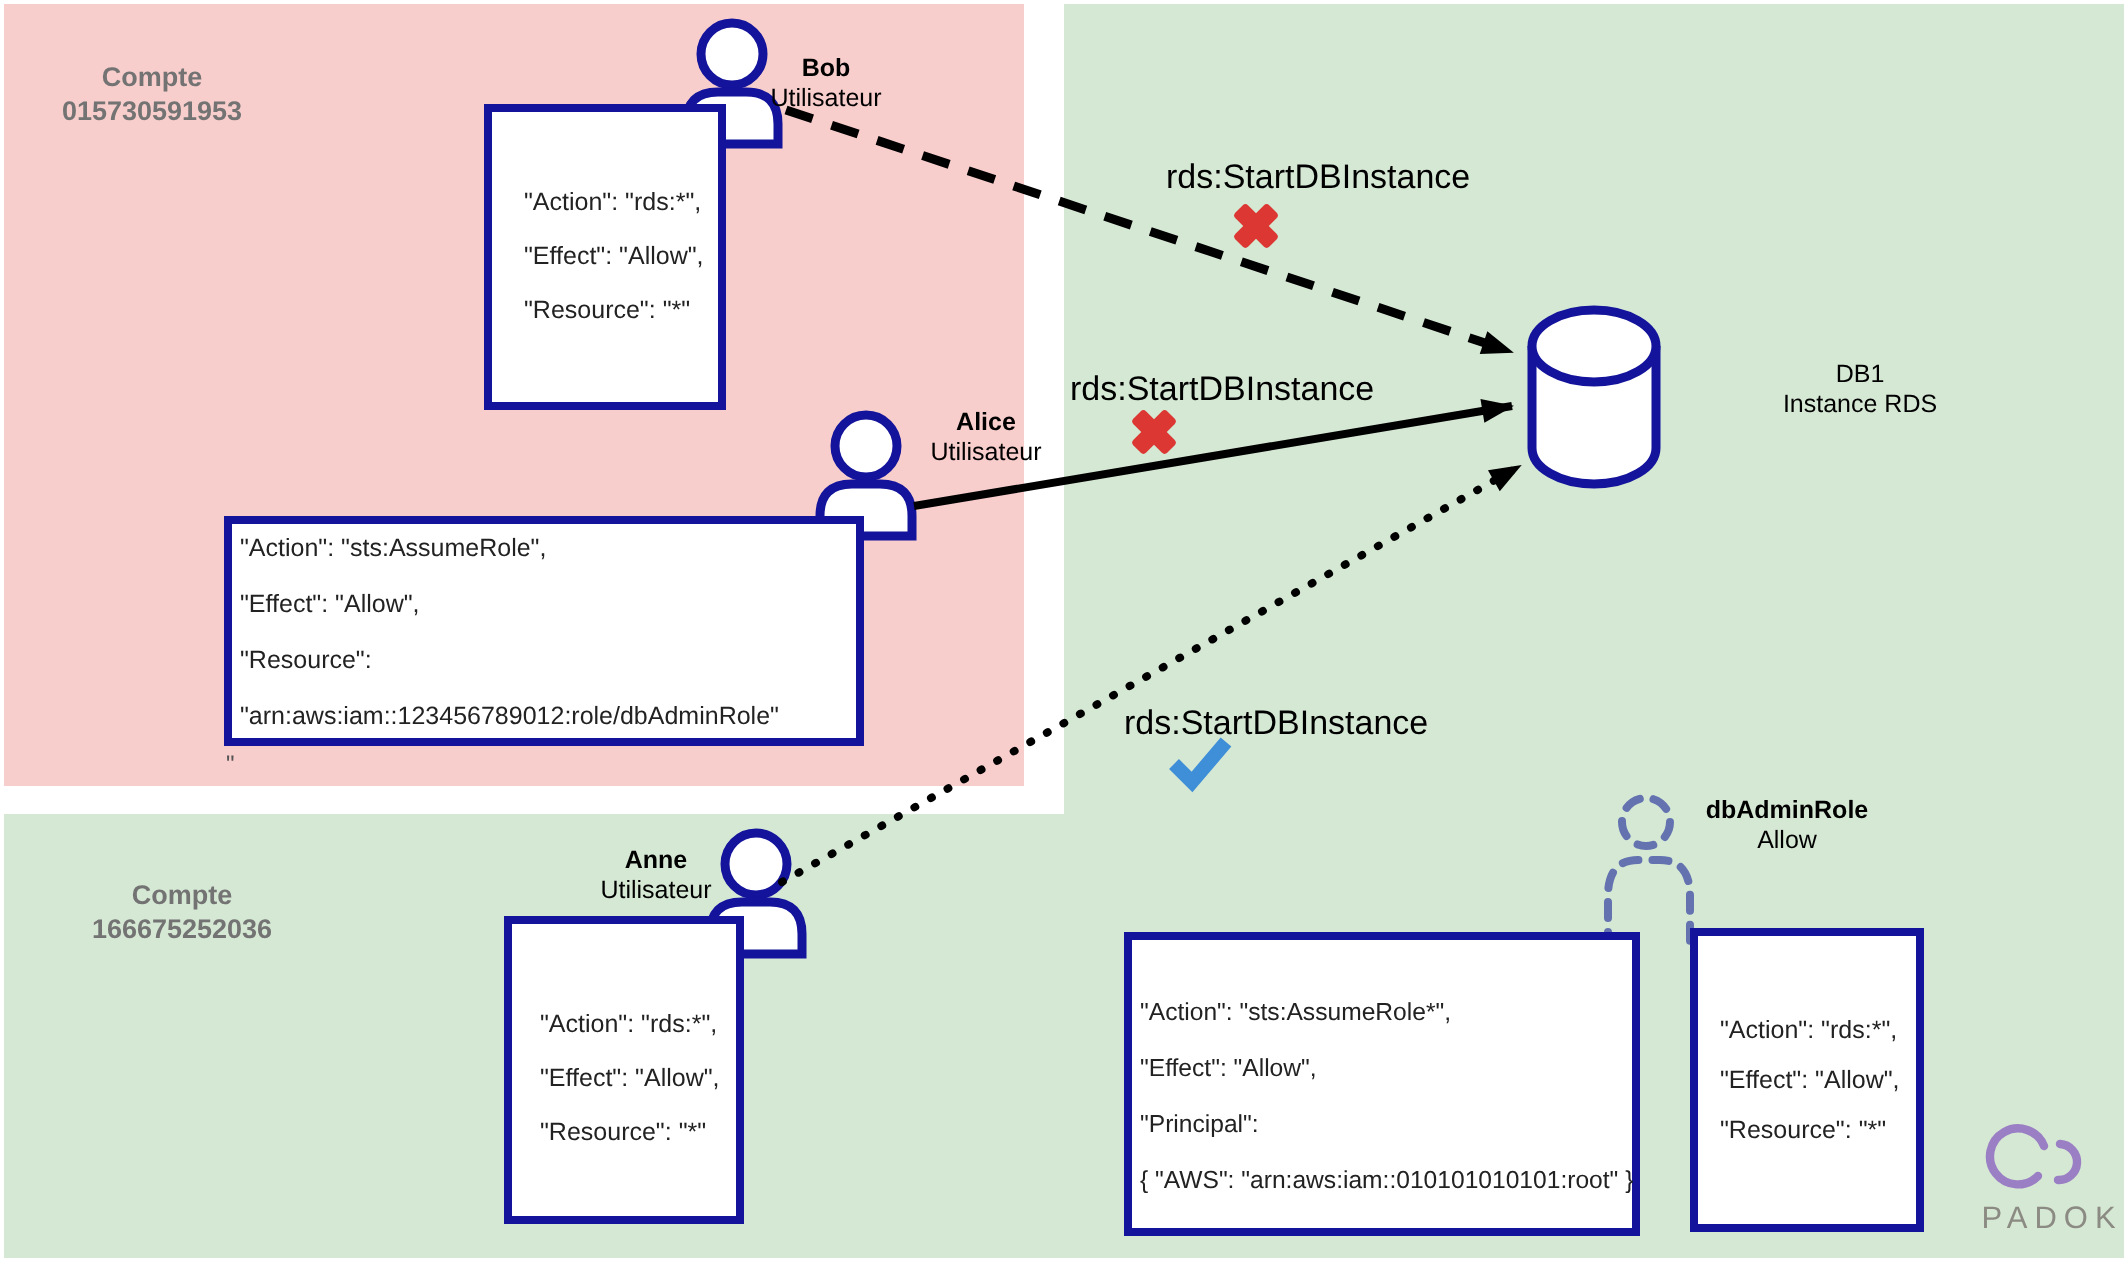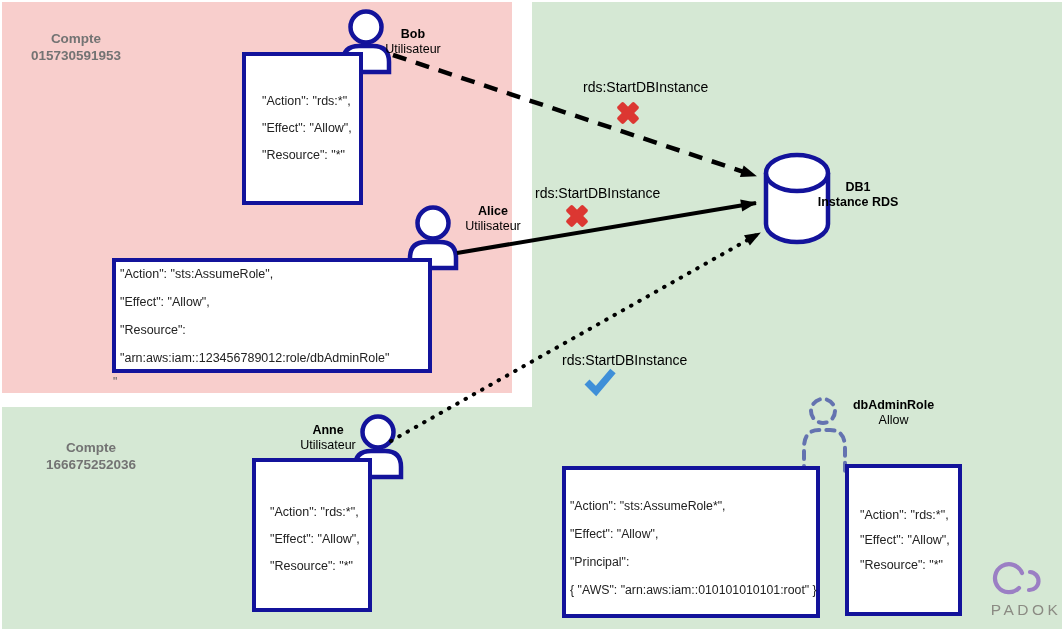--- a/index.html
+++ b/index.html
@@ -30,24 +30,24 @@
   .account-label { position:absolute; font-weight:bold; font-size:13.5px; line-height:16.5px;
                    text-align:center; color:#737373; }
   .account-1 { left:16px;  top:31px;  width:120px; }
   .account-2 { left:36px;  top:440px; width:110px; }
 
   .node-label { position:absolute; text-align:center; font-size:12.5px; line-height:14.5px; color:#000000; }
   .bold { font-weight:bold; }
   .label-bob   { left:372px; top:7px;   width:82px;margin-top:20px; }
   .label-alice { left:452px; top:204px; width:82px; }
   .label-anne  { left:287px; top:423px; width:82px;text-align:center; }
-  .label-db    { left:808px; top:180px; width:100px; font-weight:bold;text-align:center; }
+  .label-db    { left:880px; top:180px; width:100px; font-weight:normal;text-align:center; }
   .label-role  { left:846px; top:398px; width:95px; }
 
-  .arrow-label { position:absolute; font-size:14px; color:#000000; white-space:nowrap; }
+  .arrow-label { position:absolute; font-size:17px; color:#000000; white-space:nowrap; }
   .arrow-label-1 { left:583px; top:79px; }
   .arrow-label-2 { left:535px; top:185px; }
   .arrow-label-3 { left:562px; top:352px; }
 
   .stray-quote { position:absolute; left:113px; top:375px; font-size:12px; color:#555555; }
 
   .logo-text { position:absolute; left:986px; top:601px; width:80px; text-align:center;
                font-size:15.5px; letter-spacing:3.5px; color:#8b8b83; }
 </style>
 </head>

